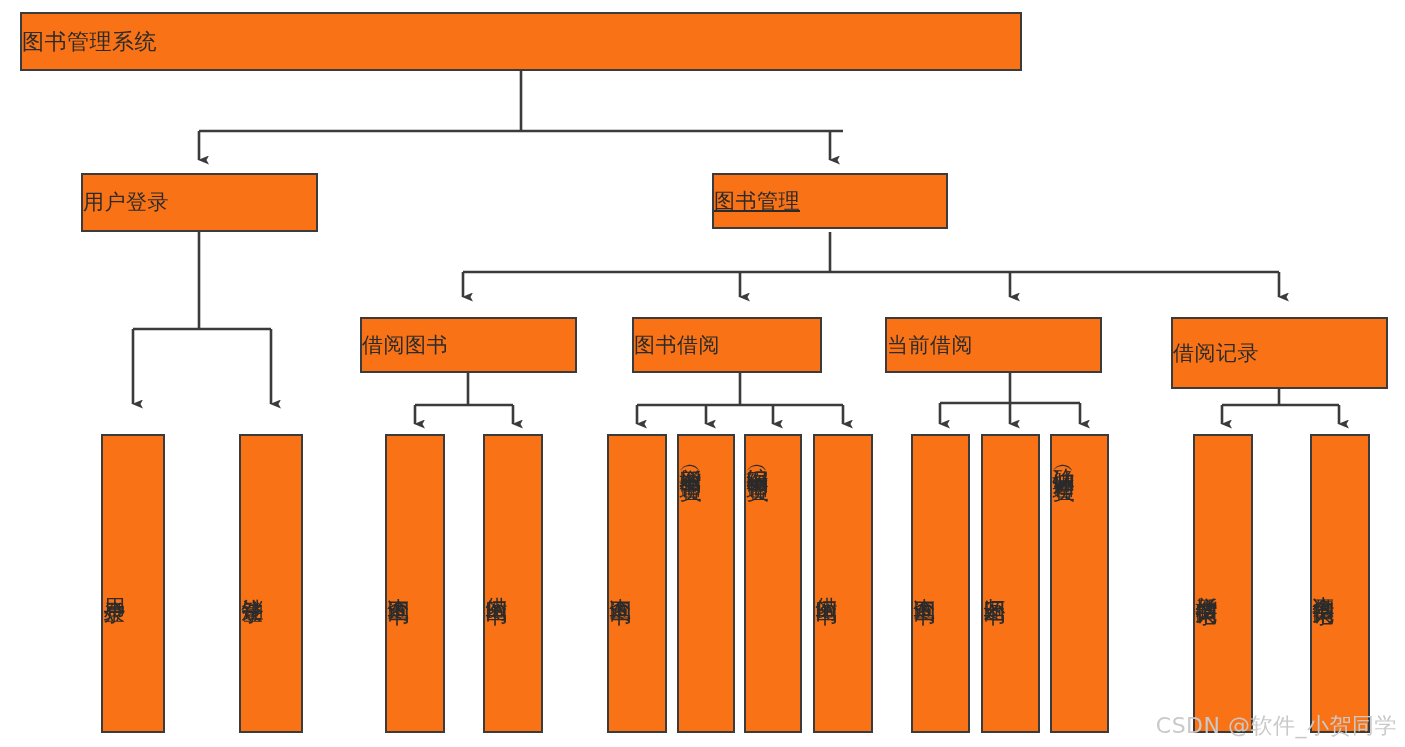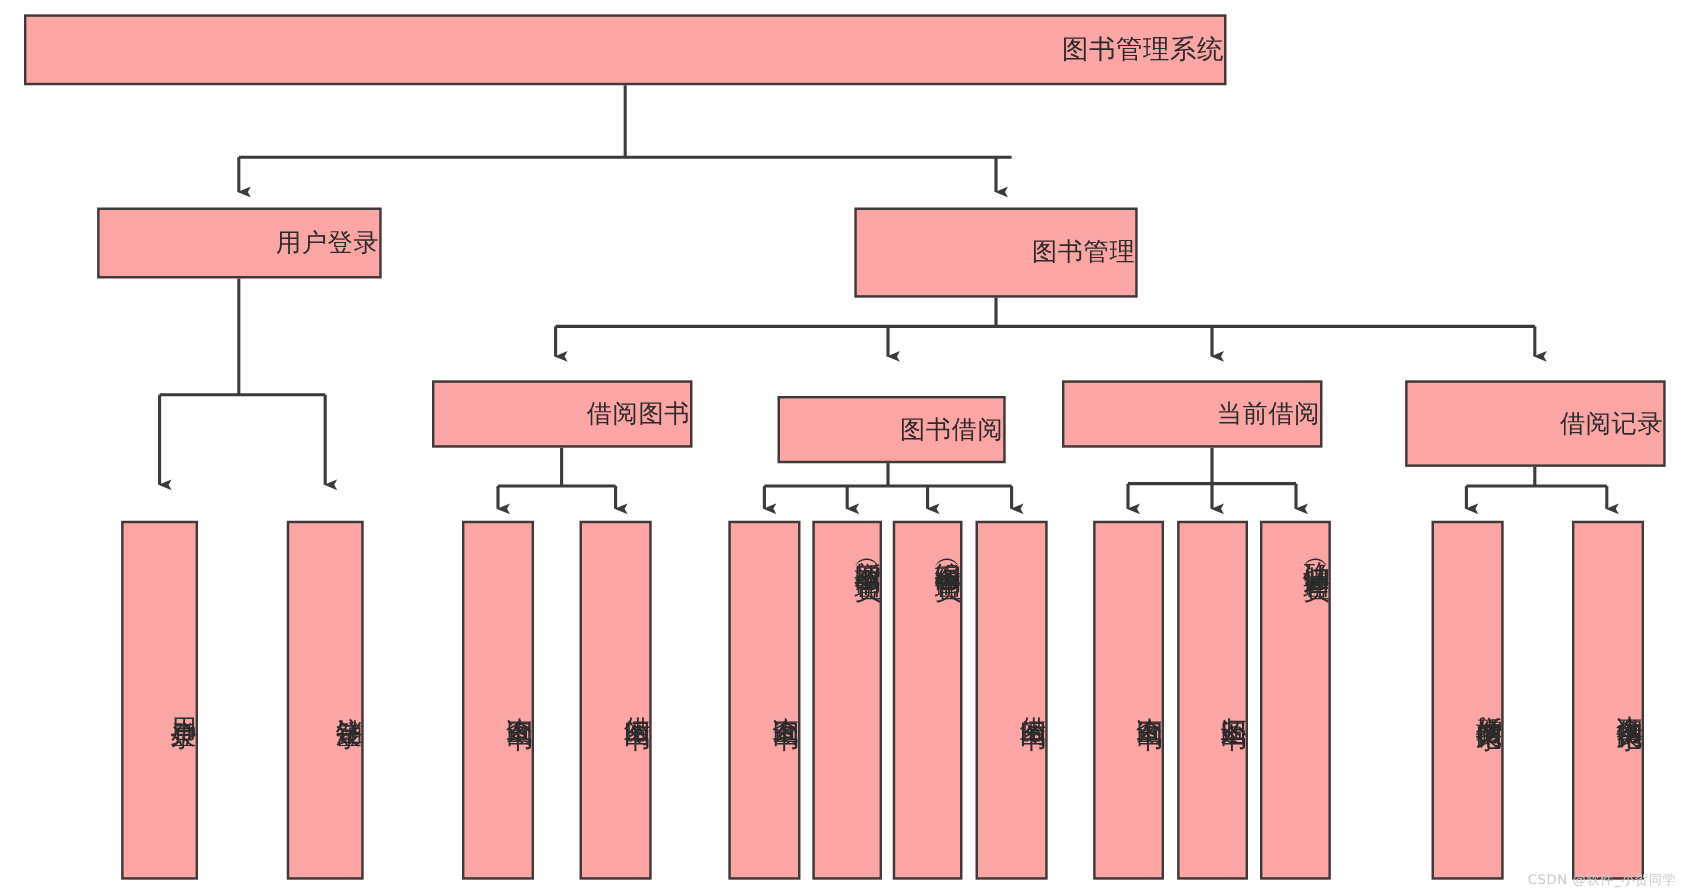--- a/index.html
+++ b/index.html
@@ -23,24 +23,24 @@
     left: 0;
     top: 0;
     width: 1405px;
     height: 747px;
     pointer-events: none;
   }
   .node {
     position: absolute;
     box-sizing: border-box;
     border: 2.5px solid #3b3b3b;
-    background: #fca5a5;
+    background: #f97316;
     display: flex;
     align-items: center;
-    justify-content: flex-end;
+    justify-content: flex-start;
     color: #2b2b2b;
     z-index: 2;
   }
   .node .lbl {
     display: block;
     text-align: center;
     line-height: 1.18;
     letter-spacing: 0.5px;
   }
   
@@ -63,21 +63,21 @@
     white-space: nowrap;
   }
   .node.vert.mid {
     align-items: center;
     padding-top: 0;
   }
   .watermark {
     position: absolute;
     right: 8px;
     bottom: 6px;
-    font-size: 11px;
+    font-size: 22px;
     color: #c9c9c9;
     letter-spacing: 0.5px;
     z-index: 3;
     white-space: nowrap;
   }
 </style>
 </head>
 <body>
 
 <div id="canvas">
@@ -133,29 +133,29 @@
   </svg>
 
   <div class="node horiz root" style="left:20px; top:12px; width:1002px; height:59px;">
     <span class="lbl">图书管理系统</span>
   </div>
 
   <div class="node horiz" style="left:81px; top:173px; width:237px; height:59px;">
     <span class="lbl">用户登录</span>
   </div>
 
-  <div class="node horiz" style="left:712px; top:173px; width:236px; height:75px;">
+  <div class="node horiz" style="left:712px; top:173px; width:236px; height:56px;text-decoration:underline;">
     <span class="lbl">图书管理</span>
   </div>
 
   <div class="node horiz" style="left:360px; top:317px; width:217px; height:56px;">
     <span class="lbl">借阅图书</span>
   </div>
 
-  <div class="node horiz" style="left:632px; top:330px; width:190px; height:56px;margin-left:16px;">
+  <div class="node horiz" style="left:632px; top:317px; width:190px; height:56px;">
     <span class="lbl">图书借阅</span>
   </div>
 
   <div class="node horiz" style="left:885px; top:317px; width:217px; height:56px;">
     <span class="lbl">当前借阅</span>
   </div>
 
   <div class="node horiz" style="left:1171px; top:317px; width:217px; height:72px;">
     <span class="lbl">借阅记录</span>
   </div>

